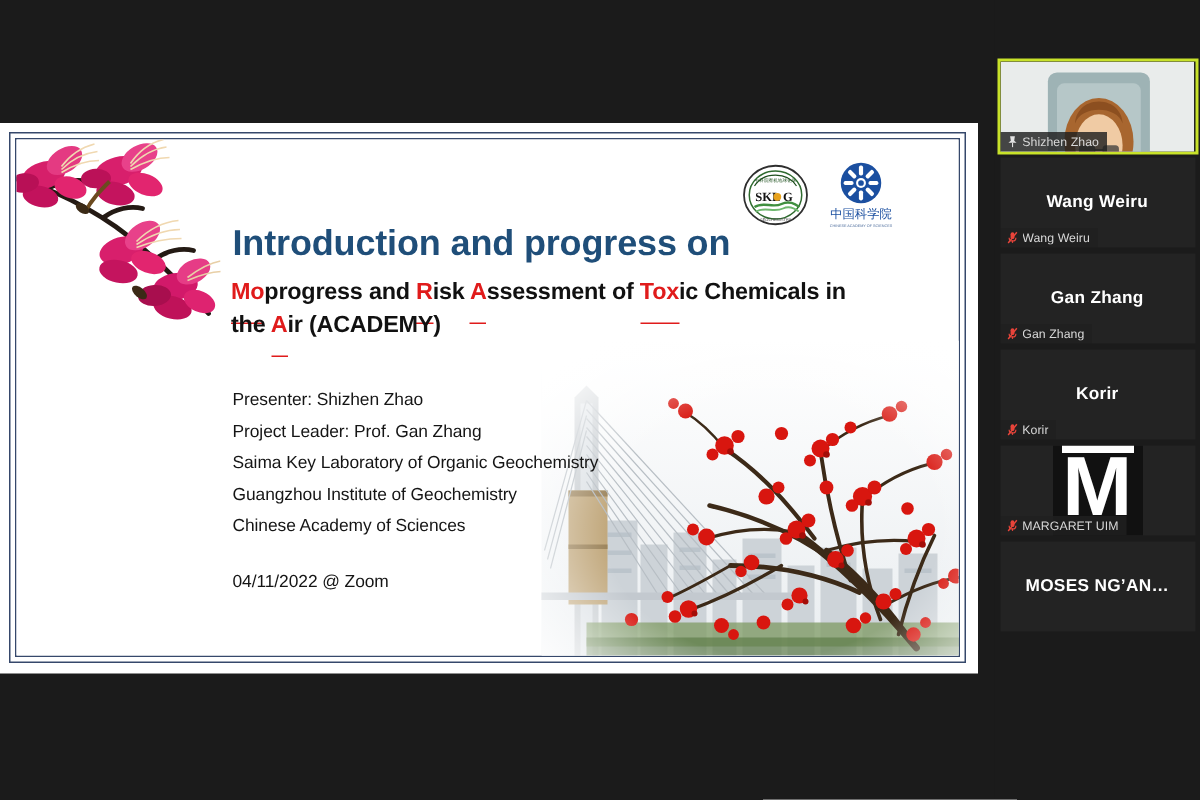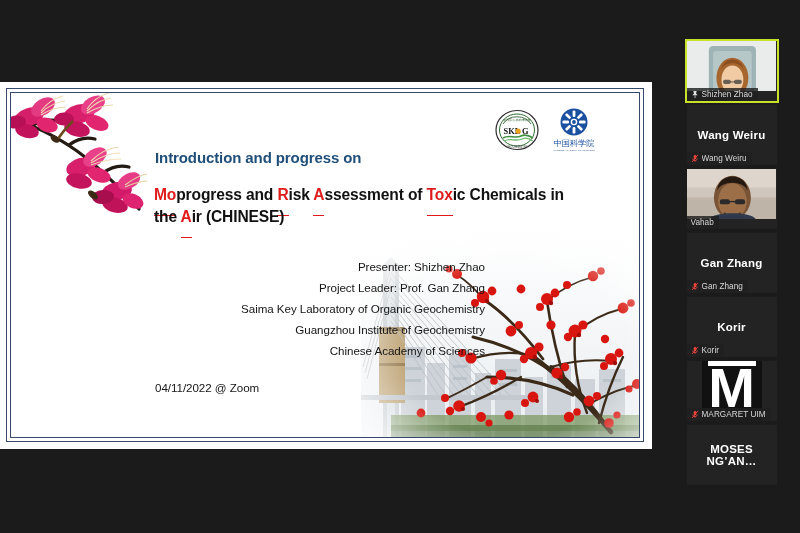--- a/index.html
+++ b/index.html
@@ -44,57 +44,56 @@
   #logos {
     position:absolute; right:44px; top:14px;
     display:flex; align-items:center; gap:14px;
   }
   .logo-sklog { width:44px; height:44px; position:relative; }
   .logo-cas   { width:42px; height:46px; position:relative; }
 
   
   #title-main {
     position:absolute; left:144px; top:56px;
-    font-size:15px; font-weight:bold; color:#1f4e79;
+    font-size:24px; font-weight:bold; color:#1f4e79;
     letter-spacing:-0.1px; white-space:nowrap;
   }
   #subtitle {
     position:absolute; left:143px; top:91px; width:430px;
     font-size:15.6px; font-weight:bold; color:#111111;
     line-height:1.38; letter-spacing:-0.15px;
   }
   .hl {
     color:#e01b1b;
     border-bottom:1.5px solid #e01b1b;
     padding-bottom:12px;
   }
   #details {
     position:absolute; left:144px; top:163px; width:330px;
     font-size:11.6px; color:#151515; line-height:1.82;
     letter-spacing:-0.05px;
-    text-align:right;
   }
   #datestamp {
     position:absolute; left:144px; top:288px;
     font-size:11.6px; color:#151515; letter-spacing:-0.05px;
   }
 
   
   #photo {
     position:absolute; right:-2px; bottom:-2px; width:280px; height:212px;
     overflow:hidden;
   }
 
   
   #filmstrip {
     position:absolute; left:663px; top:0; width:137px; height:533px;
     background:#1b1b1b; padding:41px 0 0 0;
   }
   .tile {
-    position:relative; width:90px; height:60px; margin:0 auto 4px auto;
+    position:relative; width:130px; height:60px; margin:0 auto 4px auto;
     background:#232323; overflow:hidden;
   }
   .tile.active { outline:2px solid #c8e22a; outline-offset:0px; }
   .tile .videobg { position:absolute; inset:0; }
   .tile .avatar-name {
     position:absolute; inset:0; display:flex; align-items:center;
     justify-content:center; color:#ffffff; font-size:11.5px;
     font-weight:bold; letter-spacing:0.2px; text-align:center;
     padding:0 3px;
   }
@@ -384,21 +383,21 @@
                 <circle cx="102" cy="182" r="2"></circle>
           <circle cx="200" cy="150" r="2"></circle>
                 <circle cx="176" cy="174" r="2"></circle>
         </g>
         <rect x="0" y="0" width="280" height="212" fill="url(#fade)"></rect>
       </svg>
 
       <div id="title-main">Introduction and progress on</div>
 
       <div id="subtitle">
-        <span class="hl">Mo</span><span>progress and </span><span class="hl">R</span><span>isk </span><span class="hl">A</span><span>ssessment of </span><span class="hl">Tox</span><span>ic Chemicals in the </span><span class="hl">A</span><span>ir (CHINESE)</span>
+        <span class="hl">Mo</span><span>progress and </span><span class="hl">R</span><span>isk </span><span class="hl">A</span><span>ssessment of </span><span class="hl">Tox</span><span>ic Chemicals in the </span><span class="hl">A</span><span>ir (ACADEMY)</span>
       </div>
 
       <div id="details">
         <div>Presenter: Shizhen Zhao</div>
         <div>Project Leader: Prof. Gan Zhang</div>
         <div>Saima Key Laboratory of Organic Geochemistry</div>
         <div>Guangzhou Institute of Geochemistry</div>
         <div>Chinese Academy of Sciences</div>
       </div>
 
@@ -439,38 +438,20 @@
       <svg class="ic" viewBox="0 0 10 11">
         <rect x="3.4" y="1" width="3.2" height="5.6" rx="1.6" fill="#e8443a"></rect>
         <path d="M2.2,5.4 A2.8,2.8 0 0 0 7.8,5.4" stroke="#e8443a" stroke-width="1" fill="none"></path>
         <rect x="4.5" y="7.6" width="1" height="2.2" fill="#e8443a"></rect>
         <line x1="1.4" y1="9.9" x2="8.6" y2="0.9" stroke="#e8443a" stroke-width="1.2"></line>
       </svg>
       <span class="nm">Wang Weiru</span>
     </div>
   </div>
 
-  <div class="tile">
-    <svg class="videobg" viewBox="0 0 107 60" preserveAspectRatio="xMidYMid slice">
-      <rect width="107" height="60" fill="#cfc6bd"></rect>
-      <rect x="0" y="0" width="107" height="22" fill="#ded6cd"></rect>
-      <rect x="0" y="34" width="107" height="26" fill="#bfb4a8"></rect>
-      <ellipse cx="54" cy="34" rx="22" ry="26" fill="#7a5436"></ellipse>
-      <ellipse cx="54" cy="38" rx="17" ry="21" fill="#9c6f49"></ellipse>
-      <path d="M36,26 C40,13 68,13 72,26 C72,17 65,9 54,9 C43,9 36,17 36,26 Z" fill="#241a12"></path>
-      <rect x="39" y="36" width="12" height="6" rx="2.6" fill="#2a2a2a"></rect>
-      <rect x="57" y="36" width="12" height="6" rx="2.6" fill="#2a2a2a"></rect>
-      <rect x="50" y="38" width="8" height="1.6" fill="#2a2a2a"></rect>
-      <path d="M44,52 C48,56 60,56 64,52" stroke="#4a3322" stroke-width="1.6" fill="none"></path>
-      <path d="M26,60 C30,50 78,50 82,60 Z" fill="#2f3a4c"></path>
-    </svg>
-    <div class="namebar">
-      <span class="nm">Vahab</span>
-    </div>
-  </div>
 
   <div class="tile">
     <div class="avatar-name">Gan Zhang</div>
     <div class="namebar">
       <svg class="ic" viewBox="0 0 10 11">
         <rect x="3.4" y="1" width="3.2" height="5.6" rx="1.6" fill="#e8443a"></rect>
         <path d="M2.2,5.4 A2.8,2.8 0 0 0 7.8,5.4" stroke="#e8443a" stroke-width="1" fill="none"></path>
         <rect x="4.5" y="7.6" width="1" height="2.2" fill="#e8443a"></rect>
         <line x1="1.4" y1="9.9" x2="8.6" y2="0.9" stroke="#e8443a" stroke-width="1.2"></line>
       </svg>

